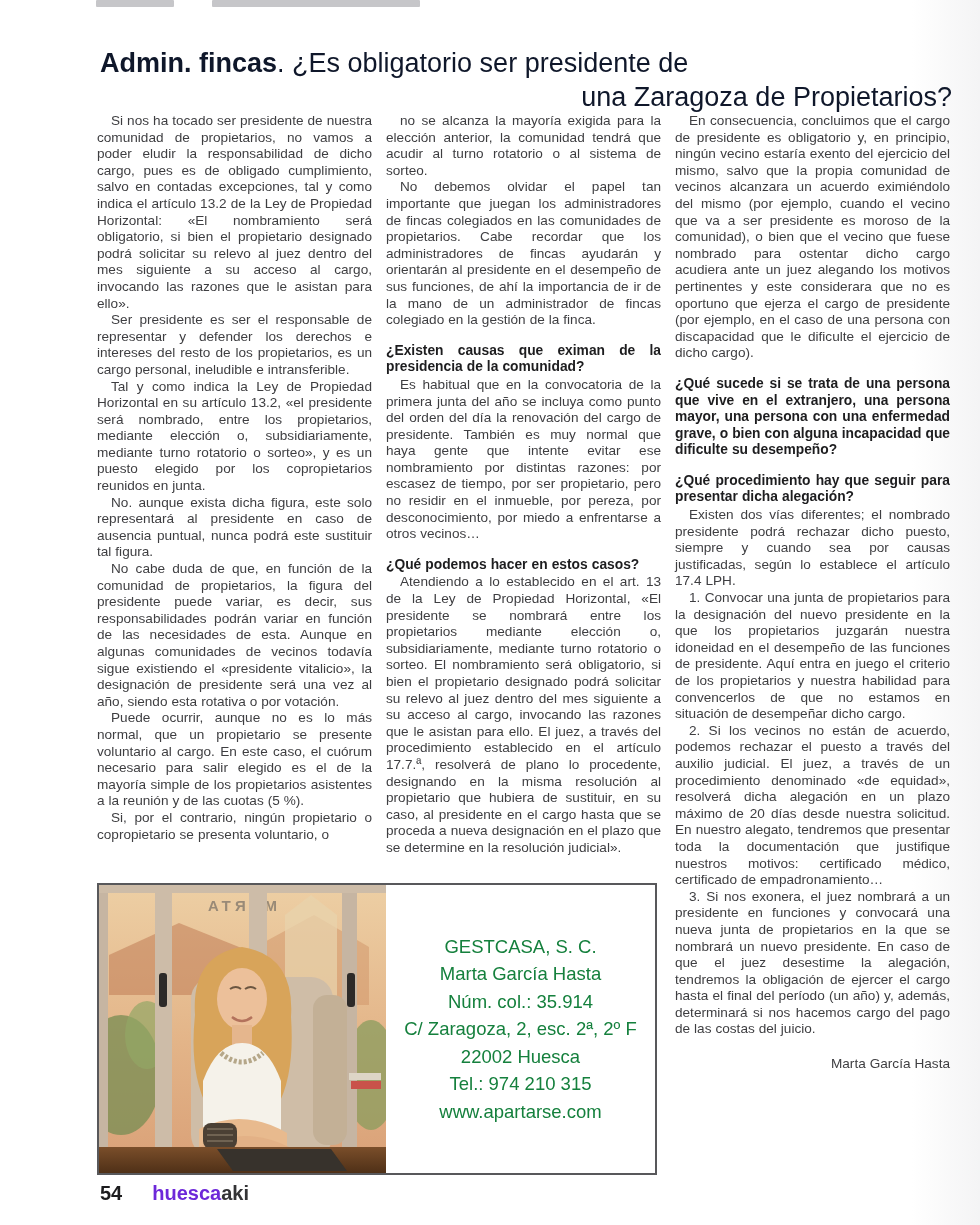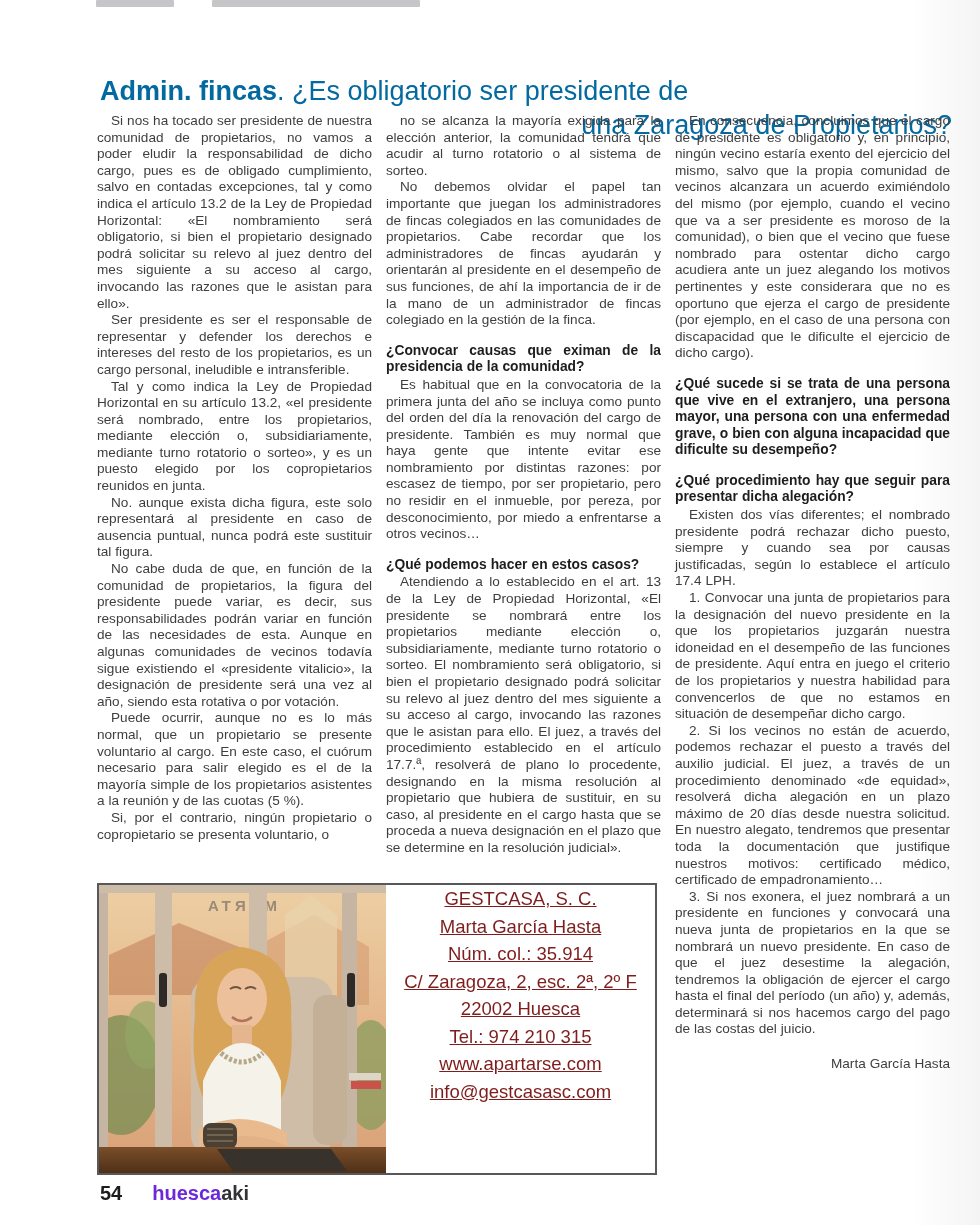--- a/index.html
+++ b/index.html
@@ -11,21 +11,21 @@
     font-family: "Liberation Sans", sans-serif;
     overflow: hidden;
   }
 
   
   .crop-mark { position:absolute; background:#97979c; opacity:.55; border-radius:1px; }
   .crop-mark.m1 { left:96px; top:0; width:78px; height:7px; }
   .crop-mark.m2 { left:212px; top:0; width:208px; height:7px; }
 
   
-  .title-block { position:absolute; left:100px; top:48px; width:852px; color:#0369a1;margin-top:28px; }
+  .title-block { position:absolute; left:100px; top:48px; width:852px; color:#0f172a; }
   .title-line1 { font-size:27px; line-height:31px; }
   .title-line1 .bold { font-weight:700; }
   .title-line2 { font-size:27px; line-height:31px; text-align:right; margin-top:3px; }
 
   
   .columns {
     position:absolute; left:97px; top:113px; width:853px;
     display:flex; gap:14px;
   }
   .col {
@@ -42,23 +42,23 @@
   .signature { margin:18px 0 0 0; text-align:right; text-indent:0; }
 
   
   .bottom-box {
     position:absolute; left:97px; top:883px; width:560px; height:292px;
     border:2px solid #58585b; background:#fff; display:flex;
   }
   .photo-wrap { flex:0 0 287px; width:287px; height:100%; overflow:hidden; position:relative; }
   .photo-wrap svg { display:block; width:100%; height:100%; }
   .contact {
-    flex:1; display:flex; flex-direction:column; justify-content:flex-start;
+    flex:1; display:flex; flex-direction:column; justify-content:center;
     align-items:center; text-align:center;
-    color:#7f1d1d; font-size:18.5px; line-height:27.5px; font-weight:400;text-decoration:underline;
+    color:#15803d; font-size:18.5px; line-height:27.5px; font-weight:400;
   }
 
   
   .footer { position:absolute; left:100px; top:1182px; font-size:20px; font-weight:700; color:#1c1c1e; }
   .footer .brand { margin-left:30px; }
   .footer .brand-red { color:#6d28d9; }
   .footer .brand-dark { color:#333335; }
 </style>
 </head>
 <body>
@@ -77,21 +77,21 @@
       <p class="para">Ser presidente es ser el responsable de representar y defender los derechos e intereses del resto de los propietarios, es un cargo personal, ineludible e intransferible.</p>
       <p class="para">Tal y como indica la Ley de Propiedad Horizontal en su artículo 13.2, «el presidente será nombrado, entre los propietarios, mediante elección o, subsidiariamente, mediante turno rotatorio o sorteo», y es un puesto elegido por los copropietarios reunidos en junta.</p>
       <p class="para">No. aunque exista dicha figura, este solo representará al presidente en caso de ausencia puntual, nunca podrá este sustituir tal figura.</p>
       <p class="para">No cabe duda de que, en función de la comunidad de propietarios, la figura del presidente puede variar, es decir, sus responsabilidades podrán variar en función de las necesidades de esta. Aunque en algunas comunidades de vecinos todavía sigue existiendo el «presidente vitalicio», la designación de presidente será una vez al año, siendo esta rotativa o por votación.</p>
       <p class="para">Puede ocurrir, aunque no es lo más normal, que un propietario se presente voluntario al cargo. En este caso, el cuórum necesario para salir elegido es el de la mayoría simple de los propietarios asistentes a la reunión y de las cuotas (5 %).</p>
       <p class="para">Si, por el contrario, ningún propietario o copropietario se presenta voluntario, o</p>
     </div>
   <div class="col">
       <p class="para">no se alcanza la mayoría exigida para la elección anterior, la comunidad tendrá que acudir al turno rotatorio o al sistema de sorteo.</p>
       <p class="para">No debemos olvidar el papel tan importante que juegan los administradores de fincas colegiados en las comunidades de propietarios. Cabe recordar que los administradores de fincas ayudarán y orientarán al presidente en el desempeño de sus funciones, de ahí la importancia de ir de la mano de un administrador de fincas colegiado en la gestión de la finca.</p>
-      <h3 class="subhead">¿Convocar causas que eximan de la presidencia de la comunidad?</h3>
+      <h3 class="subhead">¿Existen causas que eximan de la presidencia de la comunidad?</h3>
       <p class="para">Es habitual que en la convocatoria de la primera junta del año se incluya como punto del orden del día la renovación del cargo de presidente. También es muy normal que haya gente que intente evitar ese nombramiento por distintas razones: por escasez de tiempo, por ser propietario, pero no residir en el inmueble, por pereza, por desconocimiento, por miedo a enfrentarse a otros vecinos…</p>
       <h3 class="subhead">¿Qué podemos hacer en estos casos?</h3>
       <p class="para">Atendiendo a lo establecido en el art. 13 de la Ley de Propiedad Horizontal, «El presidente se nombrará entre los propietarios mediante elección o, subsidiariamente, mediante turno rotatorio o sorteo. El nombramiento será obligatorio, si bien el propietario designado podrá solicitar su relevo al juez dentro del mes siguiente a su acceso al cargo, invocando las razones que le asistan para ello. El juez, a través del procedimiento establecido en el artículo 17.7.ª, resolverá de plano lo procedente, designando en la misma resolución al propietario que hubiera de sustituir, en su caso, al presidente en el cargo hasta que se proceda a nueva designación en el plazo que se determine en la resolución judicial».</p>
     </div>
   <div class="col">
       <p class="para">En consecuencia, concluimos que el cargo de presidente es obligatorio y, en principio, ningún vecino estaría exento del ejercicio del mismo, salvo que la propia comunidad de vecinos alcanzara un acuerdo eximiéndolo del mismo (por ejemplo, cuando el vecino que va a ser presidente es moroso de la comunidad), o bien que el vecino que fuese nombrado para ostentar dicho cargo acudiera ante un juez alegando los motivos pertinentes y este considerara que no es oportuno que ejerza el cargo de presidente (por ejemplo, en el caso de una persona con discapacidad que le dificulte el ejercicio de dicho cargo).</p>
       <h3 class="subhead">¿Qué sucede si se trata de una persona que vive en el extranjero, una persona mayor, una persona con una enfermedad grave, o bien con alguna incapacidad que dificulte su desempeño?</h3>
       <h3 class="subhead">¿Qué procedimiento hay que seguir para presentar dicha alegación?</h3>
       <p class="para">Existen dos vías diferentes; el nombrado presidente podrá rechazar dicho puesto, siempre y cuando sea por causas justificadas, según lo establece el artículo 17.4 LPH.</p>
       <p class="para">1. Convocar una junta de propietarios para la designación del nuevo presidente en la que los propietarios juzgarán nuestra idoneidad en el desempeño de las funciones de presidente. Aquí entra en juego el criterio de los propietarios y nuestra habilidad para convencerlos de que no estamos en situación de desempeñar dicho cargo.</p>
@@ -172,19 +172,18 @@
     </svg>
   </div>
   <div class="contact">
     <div>GESTCASA, S. C.</div>
     <div>Marta García Hasta</div>
     <div>Núm. col.: 35.914</div>
     <div>C/ Zaragoza, 2, esc. 2ª, 2º F</div>
     <div>22002 Huesca</div>
     <div>Tel.: 974 210 315</div>
     <div>www.apartarse.com</div>
-    <div>info@gestcasasc.com</div>
   </div>
 </div>
 
 <div class="footer">
   <span>54</span><span class="brand"><span class="brand-red">huesca</span><span class="brand-dark">aki</span></span>
 </div>
 
 </body></html>

